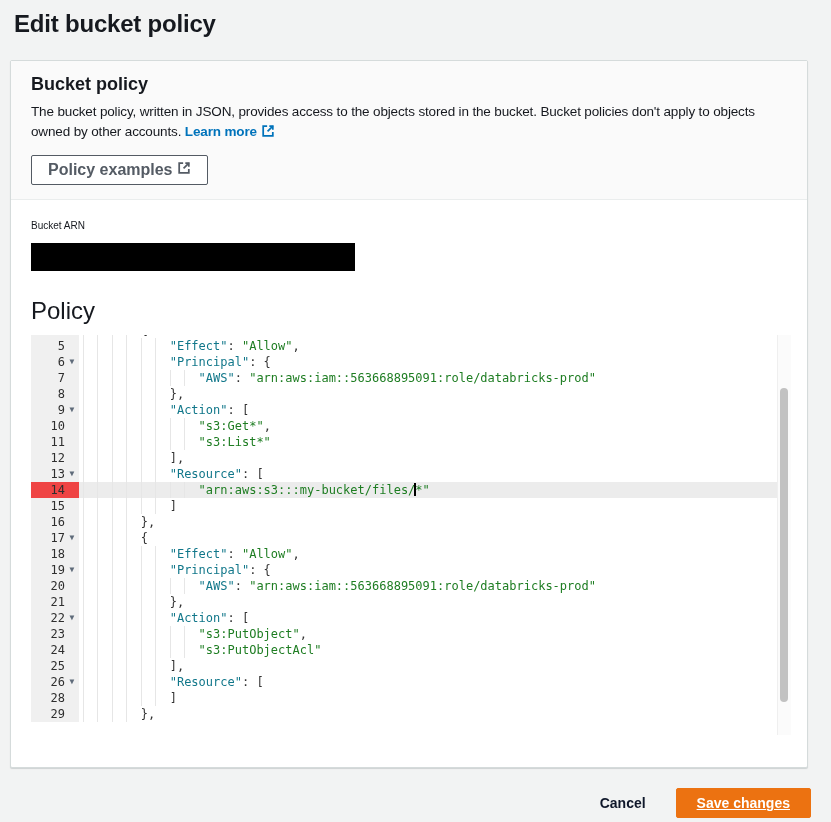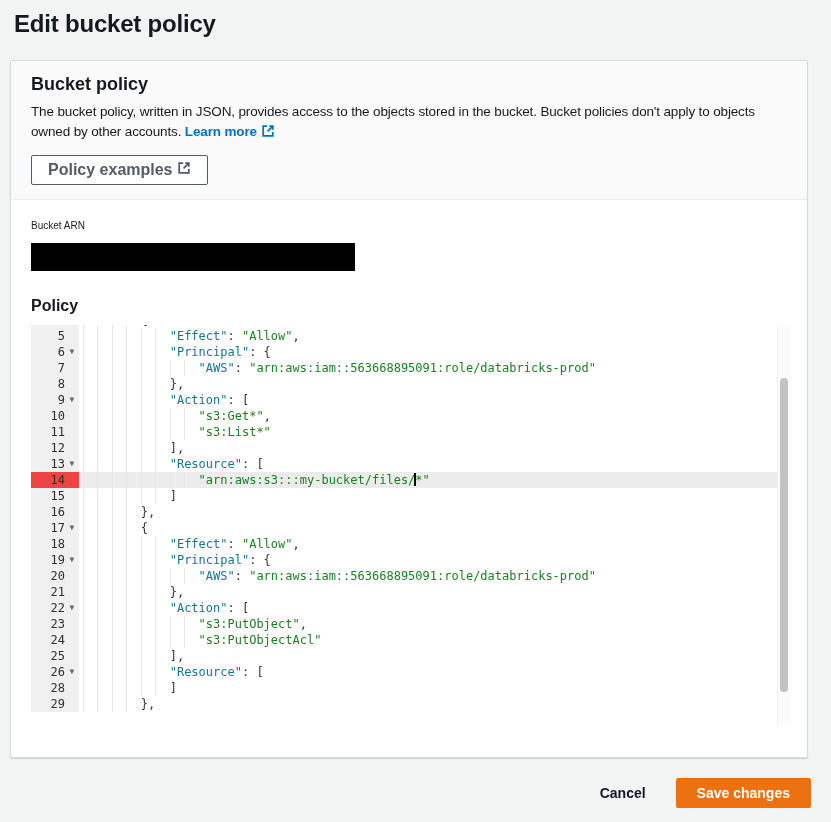--- a/index.html
+++ b/index.html
@@ -41,21 +41,21 @@
   .hdr-btn-row { display: flex; gap: 13px; margin-top: 11px; }
   .btn-secondary {
     display: inline-flex; align-items: center; 
     background: #fff; border: 1px solid #545b64; border-radius: 2px;
     color: #545b64; font-family: inherit; font-size: 16px; font-weight: 700;
     height: 30px; padding: 0 16px; cursor: pointer;
   }
   .card-body { padding: 20px 20px 32px 20px; }
   .field-label { font-size: 10px; display: block; margin-bottom: 12px; }
   .redaction { width: 324px; height: 28px; background: #000; margin-bottom: 26px; }
-  .policy-label { font-size: 16px; font-weight: 700; margin-bottom: 10px; }
+  .policy-label { font-size: 24px; font-weight: 400; margin-bottom: 10px; }
   
   .editor {
     position: relative; height: 400px; width: 760px;
     overflow: hidden; background: #fff;
     font-family: "DejaVu Sans Mono", monospace; font-size: 12px; line-height: 16px;
   }
   .ed-row { display: flex; height: 16px; }
   .ed-row:first-child { margin-top: -13px; }
   .gut {
     flex: 0 0 48px; background: #f0f0f0; color: #2e2e2e;
@@ -92,21 +92,21 @@
     display: flex; justify-content: flex-end; align-items: center;
     gap: 30px; margin-top: 20px; width: 801px;
   }
   .btn-link {
     background: none; border: none; color: #0f172a; font-family: inherit;
     font-size: 14px; font-weight: 700; cursor: pointer; padding: 0;
   }
   .btn-primary {
     background: var(--accent, #ec7211); border: 1px solid var(--accent, #ec7211);
     border-radius: 2px; color: #fff; font-family: inherit; font-size: 14px;
-    font-weight: 700; height: 30px; padding: 0 20px; cursor: pointer;
+    font-weight: 700; height: 30px; padding: 0 20px; cursor: pointer; text-decoration: underline;
   }
 </style>
 </head>
 <body>
 
 <div class="page">
 
   <h1 class="page-title">Edit bucket policy</h1>
 
   <section class="card">

